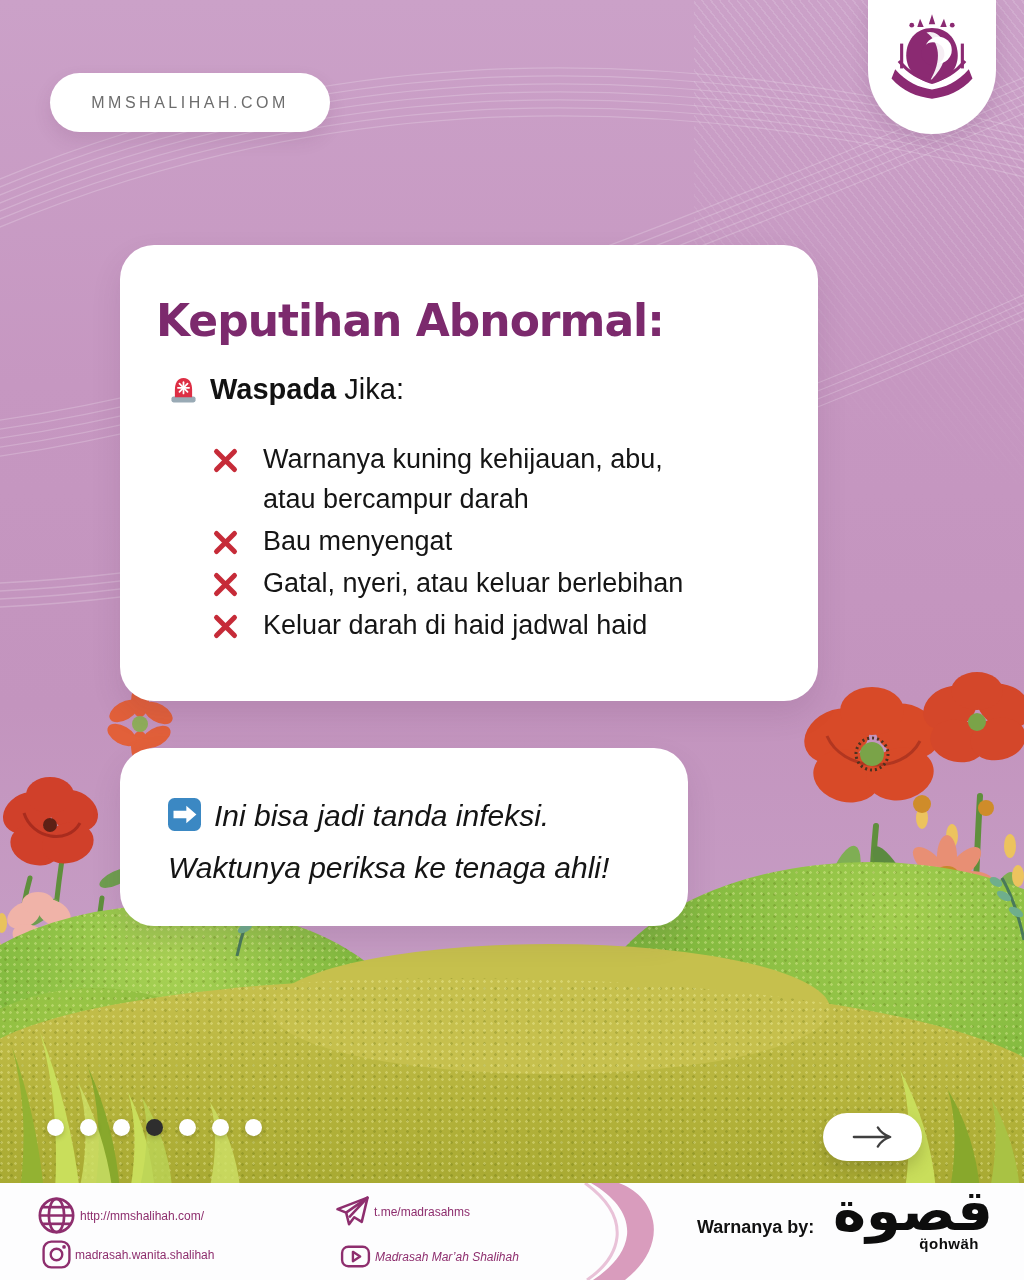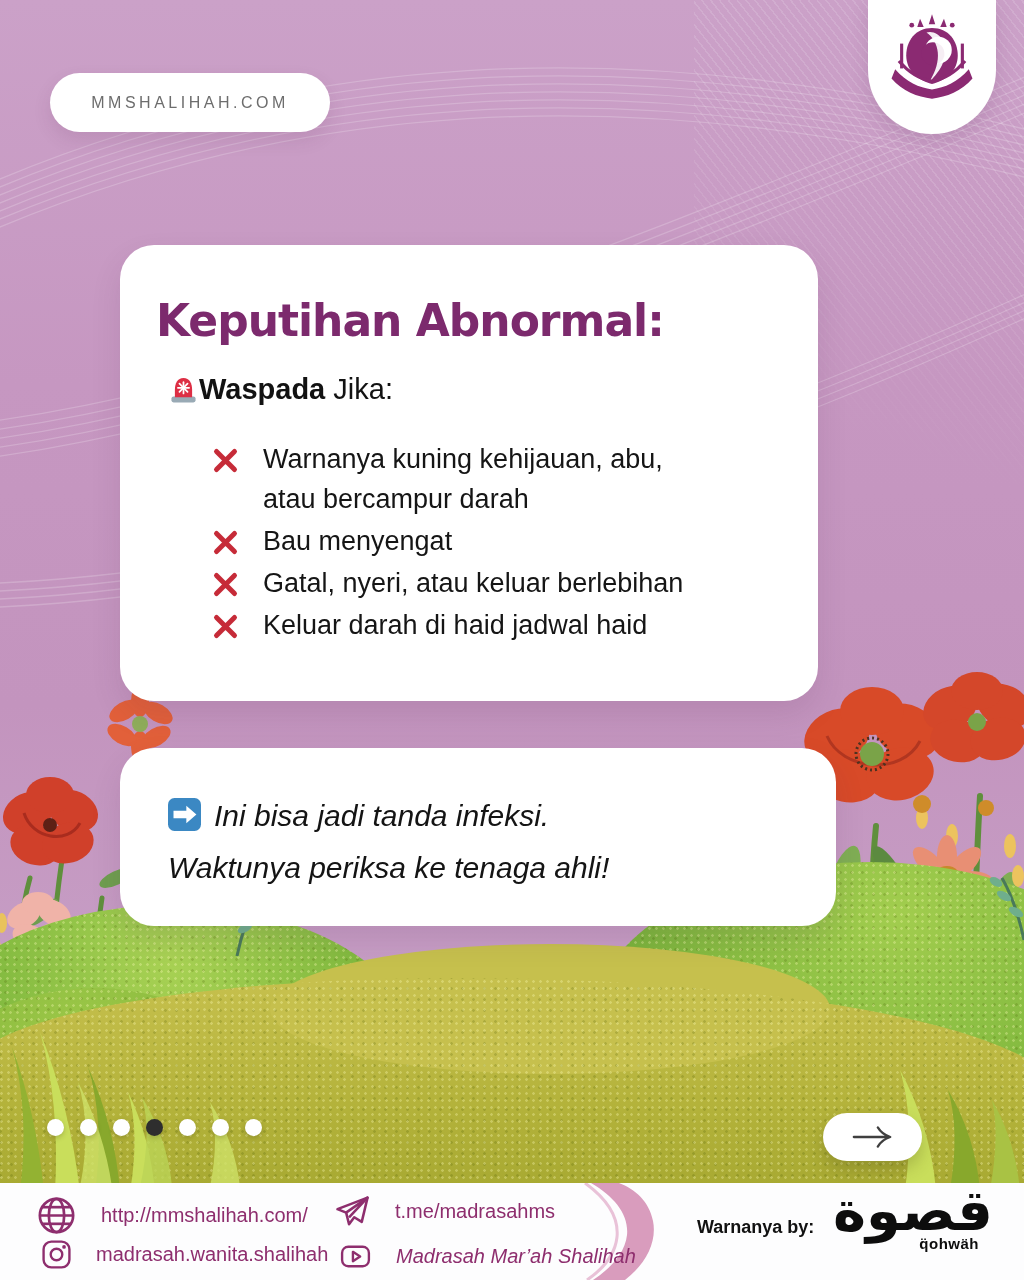--- a/index.html
+++ b/index.html
@@ -41,41 +41,41 @@
   .tex::after{content:"";position:absolute;inset:0;border-radius:inherit;
     background-image:radial-gradient(rgba(255,255,185,.30) 1px,transparent 1.6px),
                      radial-gradient(rgba(70,90,0,.20) 1px,transparent 1.6px);
     background-size:7px 7px,11px 11px;background-position:0 0,3px 5px;}
 
   
   .card{background:#fff;border-radius:34px;box-shadow:0 14px 30px rgba(84,44,82,.12);}
   .card-main{left:120px;top:245px;width:698px;height:456px;}
   .card-title{margin:50px 0 0 36px;font-size:44px;font-weight:bold;letter-spacing:-1px;color:#7c2a6d;
     font-family:"DejaVu Sans","Liberation Sans",sans-serif;}
-  .warning-line{margin:27px 0 0 48px;font-size:29px;color:#121212;display:flex;align-items:center;}
+  .warning-line{margin:27px 0 0 48px;font-size:29px;color:#121212;display:flex;align-items:center;gap:11px;}
   .warning-line b{font-weight:bold;}
   .warn-list{list-style:none;margin:33px 0 0 92px;padding:0;font-size:27px;line-height:40px;color:#151515;}
   .warn-list li{display:flex;align-items:flex-start;gap:24px;margin-bottom:2px;}
   .warn-list li svg{flex:0 0 auto;margin-top:8px;}
   .warn-list li span{white-space:pre-line;max-width:560px;}
-  .card-note{left:120px;top:748px;width:716px;height:178px;}
+  .card-note{left:120px;top:748px;width:568px;height:178px;}
   .note-text{margin:42px 40px 0 48px;font-size:30px;font-style:italic;line-height:52px;color:#141414;}
   .note-text svg{display:inline-block;vertical-align:-5px;margin-right:13px;}
 
   
   .dots{left:47px;top:1119px;display:flex;gap:16px;}
   .dot{width:17px;height:17px;border-radius:50%;background:#fff;box-shadow:0 2px 5px rgba(60,60,20,.25);cursor:pointer;}
   .dot.active{background:#2e2e2e;}
   .next-btn{left:823px;top:1113px;width:99px;height:48px;background:#fff;border-radius:25px;border:none;
     display:flex;align-items:center;justify-content:center;cursor:pointer;box-shadow:0 8px 16px rgba(70,70,20,.25);}
 
   
   .footer{left:0;top:1183px;width:1024px;height:97px;background:#fdfdfe;}
   .swoosh{position:absolute;left:545px;top:0;}
-  .flink{position:absolute;display:flex;align-items:center;gap:24px;color:#8e2e6e;font-size:20px;cursor:pointer;text-align:right;}
+  .flink{position:absolute;display:flex;align-items:center;gap:3px;color:#8e2e6e;font-size:12px;cursor:pointer;text-align:right;}
   .flink .txt{white-space:nowrap;}
   .f-web{left:36px;top:12px;}  .f-ig{left:41px;top:56px;}
   .f-tg{left:334px;top:10px;}  .f-yt{left:339px;top:57px;font-style:italic;}
   .sponsored{position:absolute;left:697px;top:34px;font-size:18px;font-weight:bold;color:#111;}
   .sponsor-logo{position:absolute;left:833px;top:-4px;width:160px;color:#0d0d0d;}
   .sponsor-ar{font-size:56px;font-weight:bold;text-align:center;line-height:64px;
     font-family:"DejaVu Sans",sans-serif;}
   .sponsor-la{font-size:15px;font-weight:bold;text-align:right;margin-top:-8px;padding-right:14px;letter-spacing:.5px;}
 </style>
 </head>

